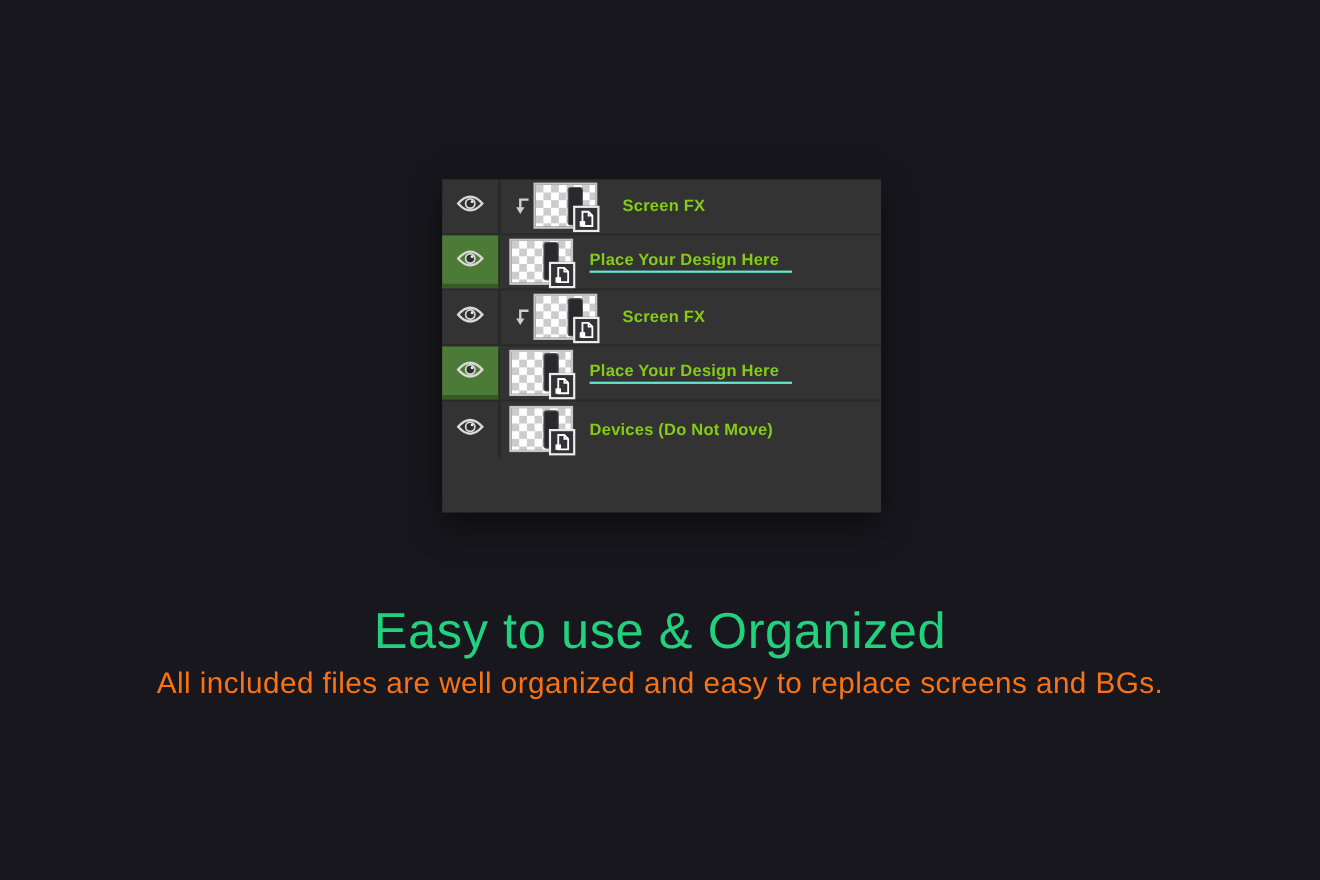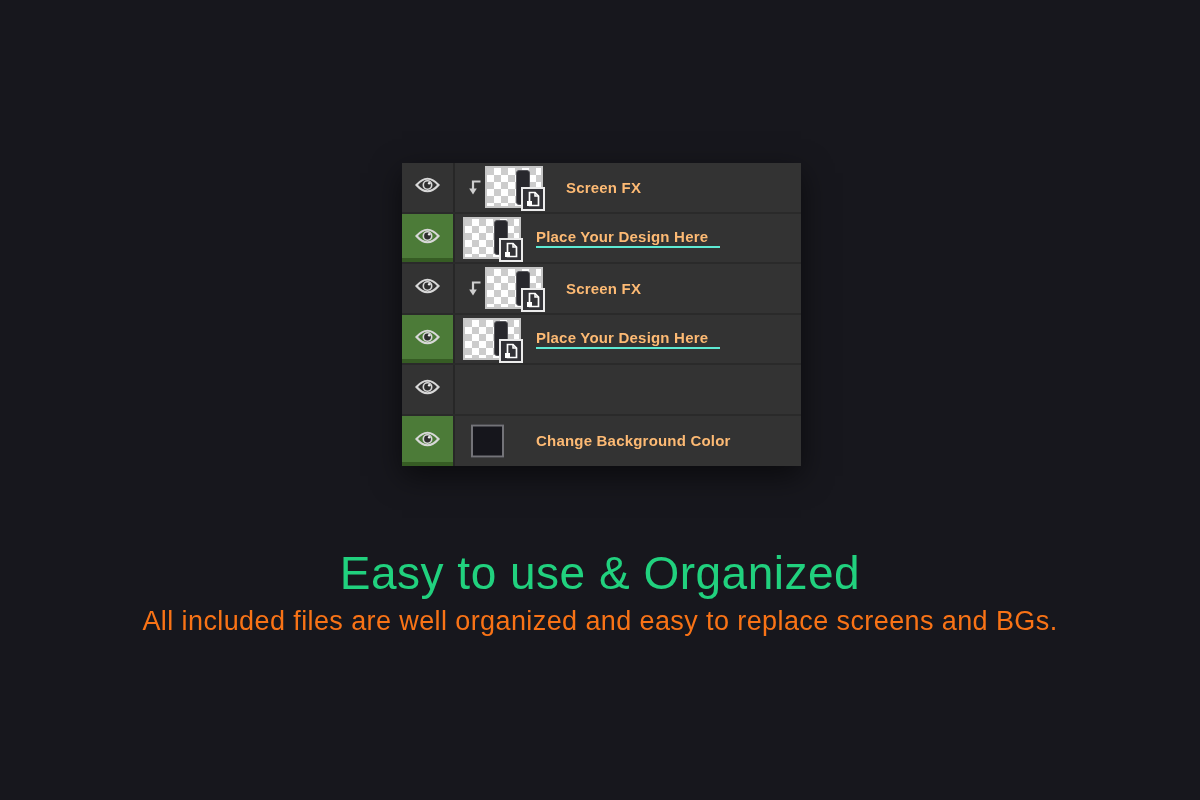--- a/index.html
+++ b/index.html
@@ -106,21 +106,21 @@
     height: 33px;
     background: #16161c;
     border: 2px solid #737378;
   }
 
   .layer-label {
     position: absolute;
     left: 81px;
     font-size: 15px;
     font-weight: 700;
-    color: #fdba74;
+    color: #84cc16;
     letter-spacing: 0.2px;
     white-space: nowrap;
     cursor: default;
   }
   .layer-row.clipped .layer-label { left: 111px; }
   .layer-row.underline .layer-label {
     border-bottom: 2px solid #5eead4;
     padding-right: 12px;
     padding-bottom: 1px;
   }
@@ -275,33 +275,32 @@
     <div class="layer-row thumb-smart">
     <div class="eye-cell">
       <span>
         <svg width="25" height="16" viewBox="0 0 25 16">
           <path d="M1.5 8 Q 12.5 -4.5 23.5 8 Q 12.5 20.5 1.5 8 Z" fill="none" stroke="#d8d8d8" stroke-width="2.2"></path>
           <circle cx="12.5" cy="8" r="4.2" fill="#2e2e2e" stroke="#d8d8d8" stroke-width="1.6"></circle>
           <circle cx="14.2" cy="6.3" r="1.3" fill="#f0f0f0"></circle>
         </svg>
       </span>
     </div>
-  </div>
-    <div class="layer-row highlight thumb-swatch">
-    <div class="eye-cell">
-      <span>
-        <svg width="25" height="16" viewBox="0 0 25 16">
-          <path d="M1.5 8 Q 12.5 -4.5 23.5 8 Q 12.5 20.5 1.5 8 Z" fill="none" stroke="#d8d8d8" stroke-width="2.2"></path>
-          <circle cx="12.5" cy="8" r="4.2" fill="#2e2e2e" stroke="#d8d8d8" stroke-width="1.6"></circle>
-          <circle cx="14.2" cy="6.3" r="1.3" fill="#f0f0f0"></circle>
-        </svg>
-      </span>
-    </div>
-    <div class="row-content">
-
-      <span class="swatch"></span>
-      <span class="layer-label">Change Background Color</span>
+    <div class="row-content">
+
+      <span class="thumb">
+        <span class="phone"></span>
+        <span class="so-badge">
+          <svg width="14" height="16" viewBox="0 0 14 16">
+            <path d="M3.5 1.5 h5.5 l3.5 3.5 v9.5 h-9 z" fill="none" stroke="#ffffff" stroke-width="1.7"></path>
+            <path d="M9 1.5 v3.5 h3.5" fill="none" stroke="#ffffff" stroke-width="1.5"></path>
+            <rect x="1" y="10" width="5" height="5" fill="#ffffff"></rect>
+          </svg>
+        </span>
+      </span>
+
+      <span class="layer-label">Devices (Do Not Move)</span>
     </div>
   </div>
   </div>
 
 <h1 class="caption-title">Easy to use &amp; Organized</h1>
 <p class="caption-sub">All included files are well organized and easy to replace screens and BGs.</p>
 
 </body></html>

